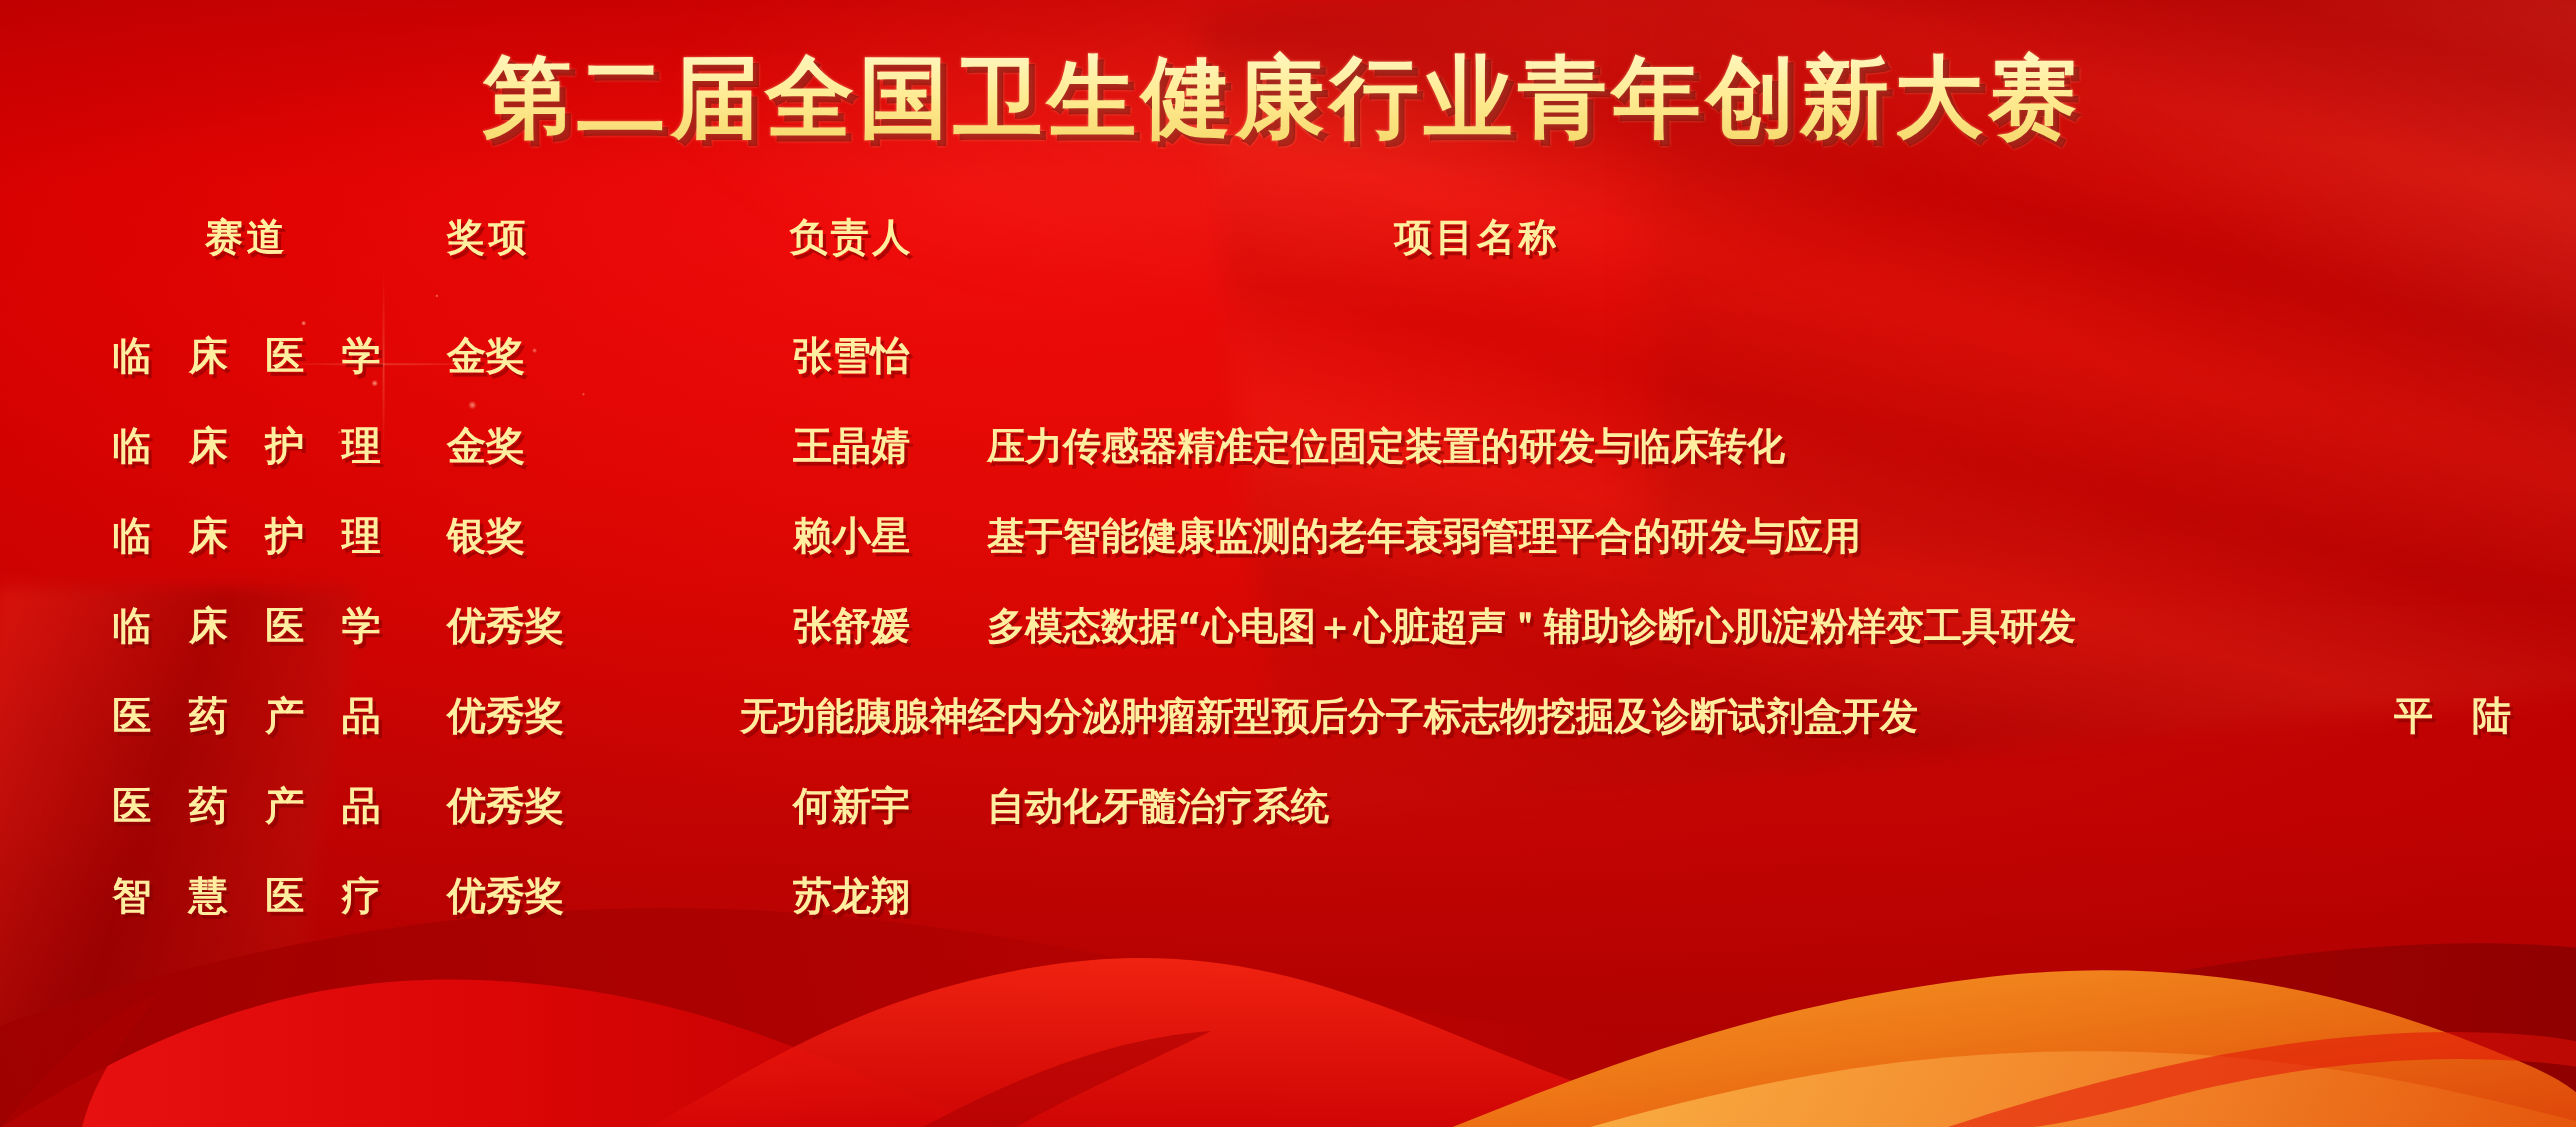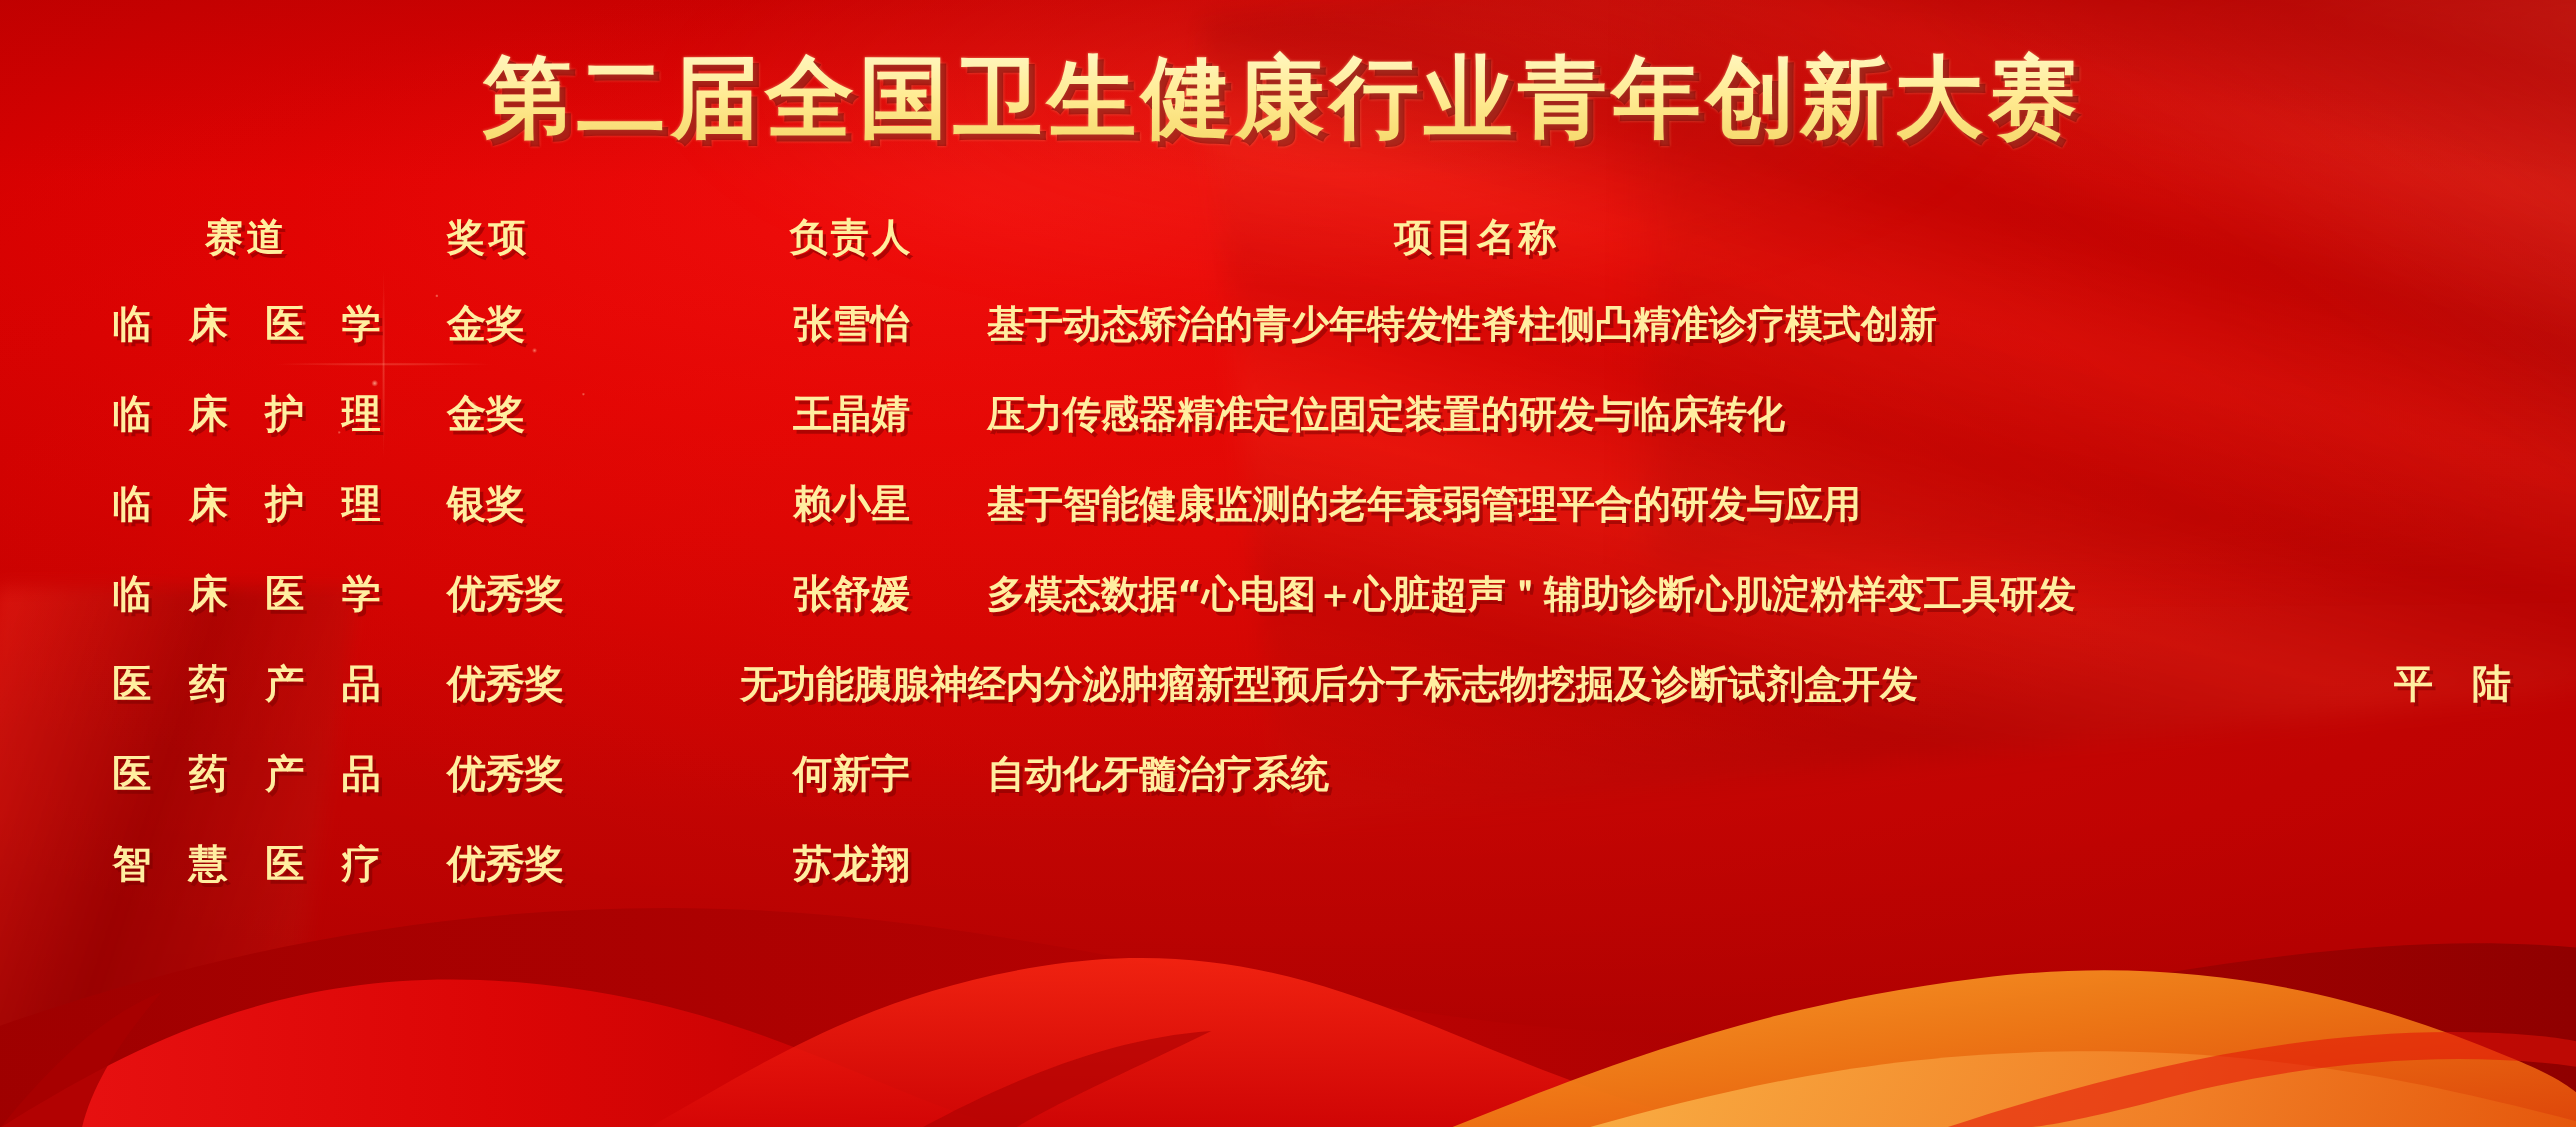--- a/index.html
+++ b/index.html
@@ -127,20 +127,21 @@
     text-shadow:3.4px 4.3px 0 rgba(125,0,0,.55);
   }
   .header .c-project { text-align:center; padding-left:0; padding-right:597px; }
 
   .row.data .cell {
     font-size:39px;
     font-weight:bold;
     color:#ffeea0;
     text-shadow:3.4px 4.3px 0 rgba(120,0,0,.50);
     white-space:nowrap;
+    margin-top:32px;
   }
   .row.data .c-track { letter-spacing:12px; text-indent:12px; }
   .row.data .c-project { font-size:38px; letter-spacing:0px; }
 </style>
 </head>
 <body>
 
 <div id="bg">
   <div class="bg-base"></div>
   <div class="glowtop"></div>
@@ -210,21 +211,20 @@
       <div class="cell c-track">赛道</div>
       <div class="cell c-award">奖项</div>
       <div class="cell c-leader">负责人</div>
       <div class="cell c-project">项目名称</div>
     </div>
 
     <div class="row data">
       <div class="cell c-track">临 床 医 学</div>
       <div class="cell c-award">金奖</div>
       <div class="cell c-leader">张雪怡</div>
-      <div class="cell c-project">基于动态矫治的青少年特发性脊柱侧凸精准诊疗模式创新</div>
     </div>
 
     <div class="row data">
       <div class="cell c-track">临 床 护 理</div>
       <div class="cell c-award">金奖</div>
       <div class="cell c-leader">王晶婧</div>
       <div class="cell c-project">压力传感器精准定位固定装置的研发与临床转化</div>
     </div>
 
     <div class="row data">

